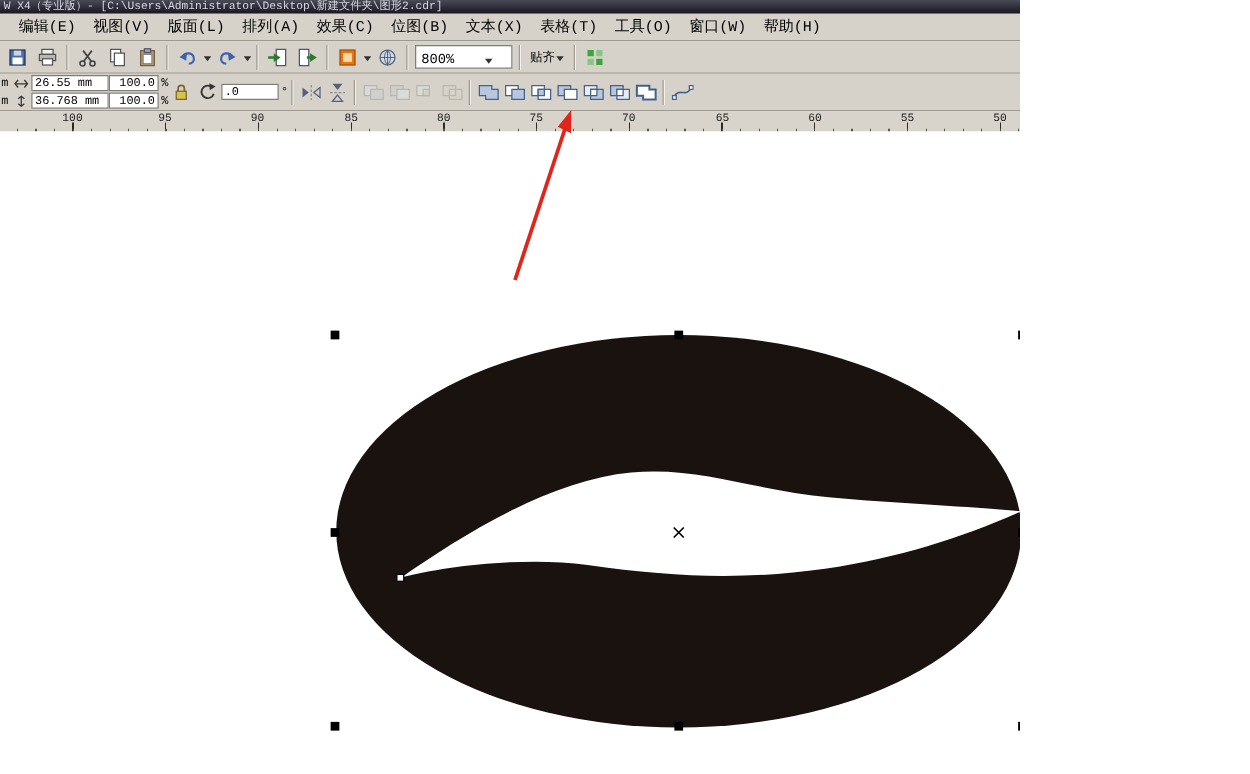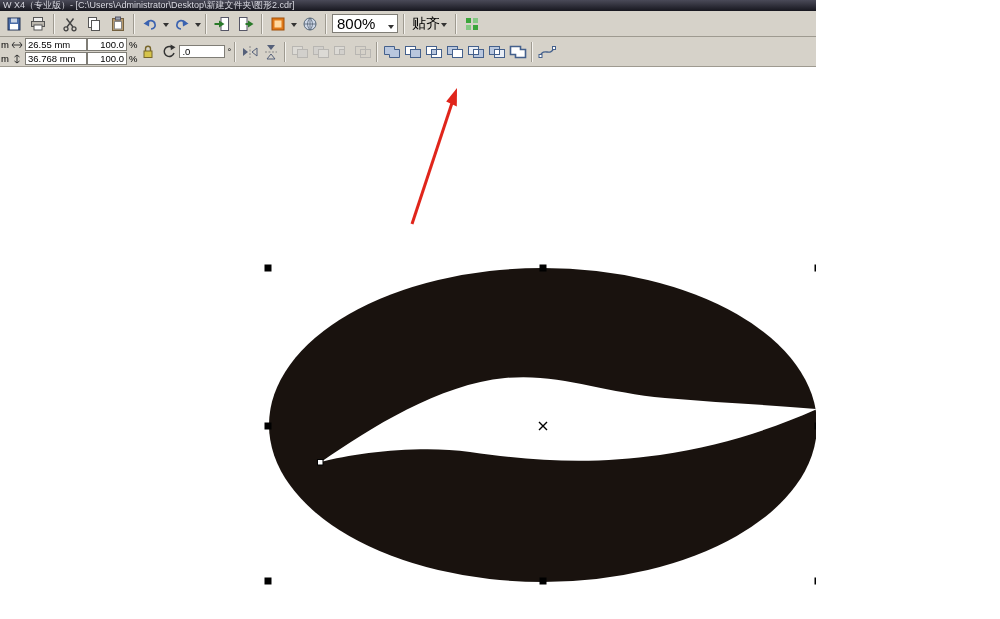--- a/index.html
+++ b/index.html
@@ -1,38 +1,38 @@
 <!DOCTYPE html>
 <html><head>
 <meta charset="utf-8">
 <style>
   html,body{margin:0;padding:0;background:#fff;}
   .screen{position:relative;width:816px;height:619px;overflow:hidden;
-    font-family:Liberation Sans, sans-serif;font-size:12px;color:#000;
+    font-family:Liberation Mono, monospace;font-size:12px;color:#000;
     background:#fff;}
   
   .titlebar{height:11px;background:linear-gradient(#4a4a58,#17171f);color:#d8d8e0;
     font-size:9px;line-height:11px;padding-left:3px;white-space:nowrap;overflow:hidden;}
   
   .menubar{height:21px;background:#d6d2c9;border-bottom:1px solid #9e9a90;
     display:flex;align-items:center;padding-left:8px;}
   .menu-item{padding:2px 7px;cursor:default;}
   
   .toolbar{height:25px;background:#d6d2c9;border-bottom:1px solid #9e9a90;
     display:flex;align-items:center;padding-left:2px;}
   .propbar{height:29px;background:#d6d2c9;border-bottom:1px solid #9e9a90;
     display:flex;align-items:center;padding-left:1px;}
   .tbtn{width:22px;height:22px;border:none;background:transparent;padding:0;margin:0 1px;
     display:flex;align-items:center;justify-content:center;}
   .sep{width:1px;height:20px;background:#9e9a90;border-right:1px solid #f4f2ee;margin:0 3px;}
   .dd{width:0;height:0;border:3px solid transparent;border-top:4px solid #333;margin:5px 1px 0 1px;}
   .combo{display:flex;align-items:flex-end;background:#fff;border:1px solid #7f7d76;
-    height:17px;padding:0 2px 0 4px;font-size:15px;margin:0 2px;}
+    height:17px;padding:0 14px 0 4px;font-size:11px;margin:0 2px;}
   .combo .dd{margin-left:8px;}
-  .flatdrop{display:flex;align-items:center;height:20px;padding:0 4px;font-size:14px;}
+  .flatdrop{display:flex;align-items:center;height:20px;padding:0 4px;font-size:10px;}
   
   .stack{display:flex;flex-direction:column;justify-content:center;gap:2px;}
   .pb-row{display:flex;align-items:center;gap:2px;height:12px;}
   .fld{background:#fff;border:1px solid #7f7d76;font-size:9.5px;height:11px;line-height:11px;
     padding:0 2px;white-space:nowrap;}
   .fld.w66{width:56px;}
   .fld.w38{width:34px;text-align:right;}
   .fld.w44{width:40px;}
   .clip{font-size:9.5px;width:8px;overflow:hidden;}
   .pct{font-size:9.5px;}
@@ -54,20 +54,33 @@
 </style>
 </head>
 <body>
 
 <div class="screen">
 
   <div class="titlebar">
     <span>W X4（专业版）- [C:\Users\Administrator\Desktop\新建文件夹\图形2.cdr]</span>
   </div>
 
+  <div class="menubar">
+    <span class="menu-item">编辑(E)</span>
+    <span class="menu-item">视图(V)</span>
+    <span class="menu-item">版面(L)</span>
+    <span class="menu-item">排列(A)</span>
+    <span class="menu-item">效果(C)</span>
+    <span class="menu-item">位图(B)</span>
+    <span class="menu-item">文本(X)</span>
+    <span class="menu-item">表格(T)</span>
+    <span class="menu-item">工具(O)</span>
+    <span class="menu-item">窗口(W)</span>
+    <span class="menu-item">帮助(H)</span>
+  </div>
 
   <div class="toolbar">
     <button class="tbtn">
       <svg width="16" height="16">
           <rect x="2" y="2" width="12" height="12" fill="#4a6da8" stroke="#223355"></rect>
           <rect x="5" y="2.5" width="6" height="4" fill="#c9d4e4"></rect>
           <rect x="4" y="8" width="8" height="5.5" fill="#ffffff"></rect>
         </svg>
     </button>
     <button class="tbtn">
@@ -295,20 +308,35 @@
     <div class="sep"></div>
     <button class="pbtn">
       <svg width="18" height="14">
           <path d="M2 11 C6 2,12 12,16 3" fill="none" stroke="#44608c" stroke-width="1.4"></path>
           <rect x="1" y="9.5" width="3" height="3" fill="#ffffff" stroke="#44608c"></rect>
           <rect x="14.5" y="1.5" width="3" height="3" fill="#ffffff" stroke="#44608c"></rect>
         </svg>
     </button>
   </div>
 
+  <div class="ruler">
+    <span class="rnum" style="left:58px">100</span>
+    <span class="rnum" style="left:132px">95</span>
+    <span class="rnum" style="left:206px">90</span>
+    <span class="rnum" style="left:281px">85</span>
+    <span class="rnum" style="left:355px">80</span>
+    <span class="rnum" style="left:429px">75</span>
+    <span class="rnum" style="left:503px">70</span>
+    <span class="rnum" style="left:578px">65</span>
+    <span class="rnum" style="left:652px">60</span>
+    <span class="rnum" style="left:726px">55</span>
+    <span class="rnum" style="left:800px">50</span>
+    <span class="rnum" style="left:875px">45</span>
+    <span class="rnum" style="left:949px">40</span>
+  </div>
 
   <div class="canvas"></div>
 
   <svg class="overlay" width="1000" height="619" viewBox="0 0 1000 619">
 
     <g>
       <ellipse cx="543" cy="425" rx="274" ry="157" fill="#19120e"></ellipse>
       <path fill="#ffffff" d="M321 462
            C370 428 440 384 505 378
            C560 373 600 392 665 398

